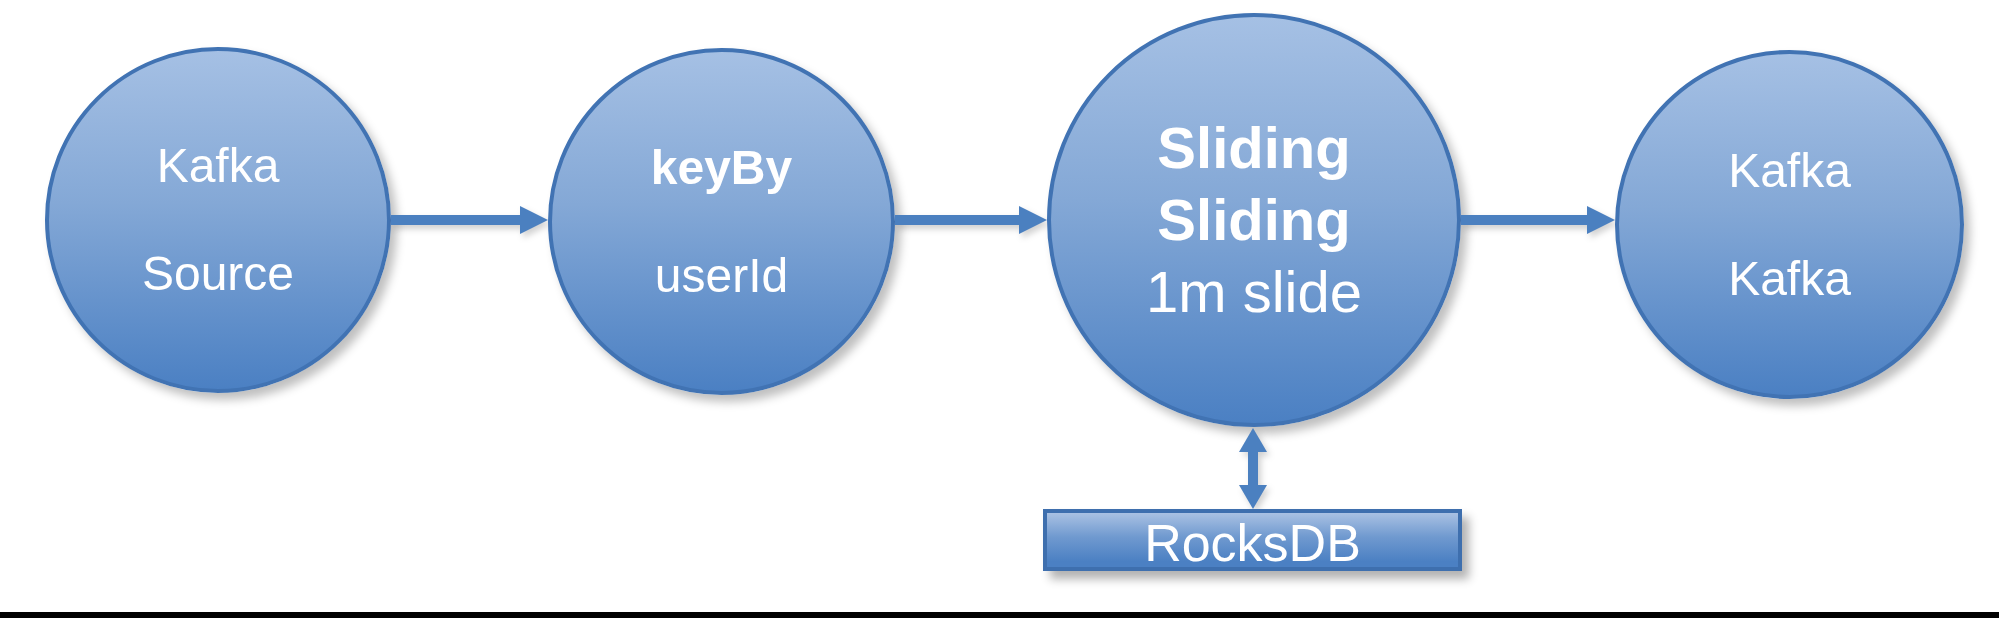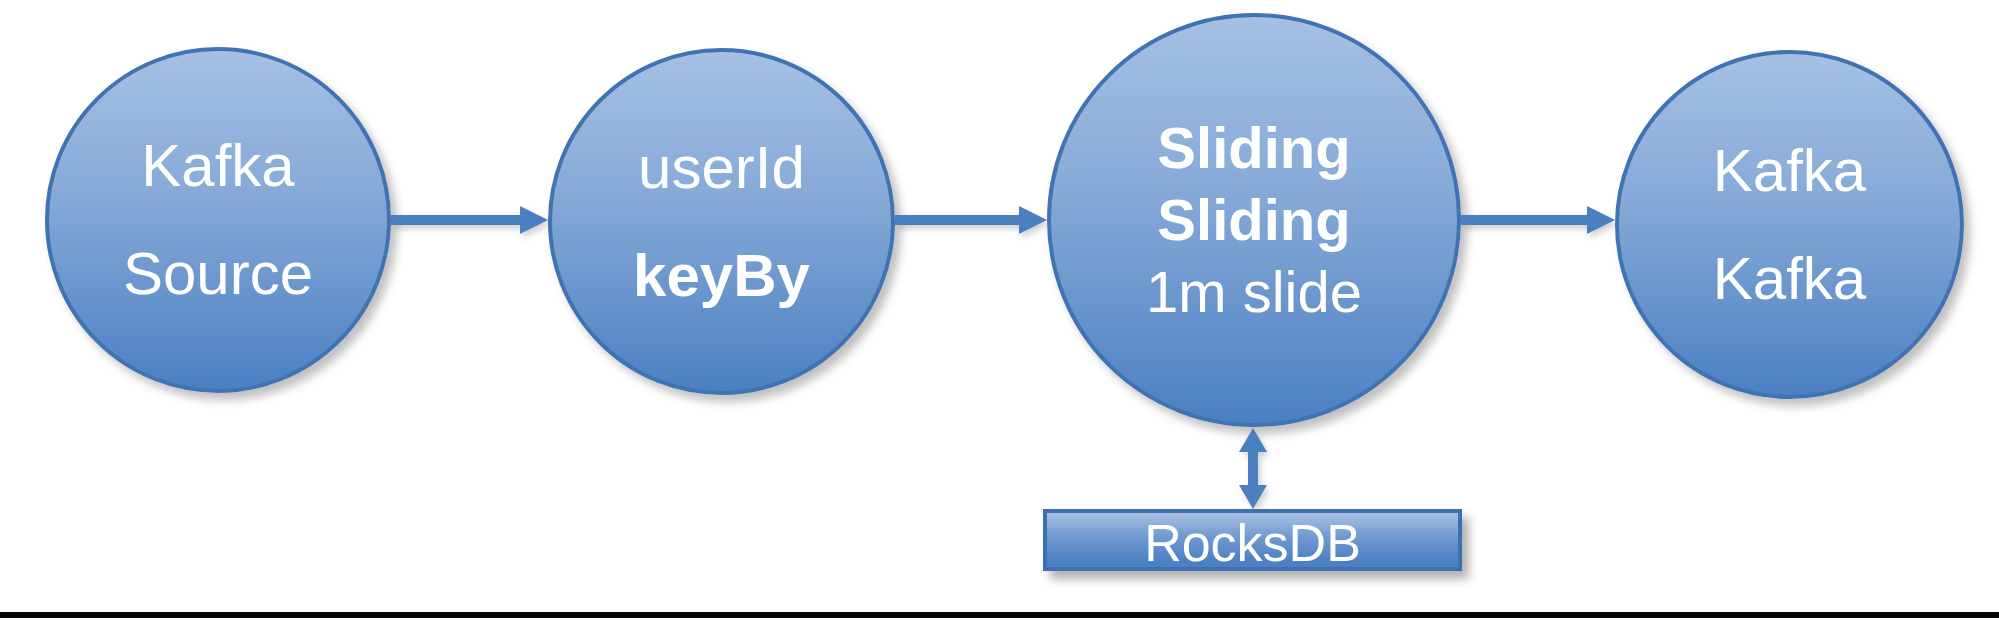--- a/index.html
+++ b/index.html
@@ -18,21 +18,21 @@
     border: 4px solid #4173b3;
     background: linear-gradient(180deg, #a5c0e4 0%, #84a8d6 45%, #4b80c3 100%);
     box-shadow: 6px 7px 10px rgba(0,0,0,0.25);
     display: flex;
     flex-direction: column;
     justify-content: center;
     color: #ffffff;
     text-align: center;
   }
   .node .line { white-space: nowrap; }
-  .small { font-size: 60px; line-height: 80px; gap: 28px; }
+  .small { font-size: 48px; line-height: 80px; gap: 28px; }
   .large { font-size: 58px; line-height: 72px; }
   .bold  { font-weight: bold; }
   .arrow { position: absolute; filter: drop-shadow(3px 4px 3px rgba(0,0,0,0.18)); }
   .rocksdb {
     position: absolute;
     left: 1043px; top: 509px;
     width: 419px; height: 62px;
     box-sizing: border-box;
     border: 4px solid #3e6fae;
     background: linear-gradient(180deg, #a9c1e3 0%, #6f99cf 45%, #4b80c3 90%);
@@ -59,22 +59,22 @@
     <div class="line">Kafka</div>
     <div class="line">Source</div>
   </div>
 
   <svg class="arrow" style="left:391px; top:203px;" width="157" height="34" viewBox="0 0 157 34">
     <rect x="0" y="12" width="132" height="10" fill="#4b80c0"></rect>
     <polygon points="129,3 129,31 157,17" fill="#4b80c0"></polygon>
   </svg>
 
   <div class="node small" style="left:548px; top:48px; width:347px; height:347px;">
+    <div class="line bold">keyBy</div>
     <div class="line">userId</div>
-    <div class="line bold">keyBy</div>
   </div>
 
   <svg class="arrow" style="left:895px; top:203px;" width="152" height="34" viewBox="0 0 152 34">
     <rect x="0" y="12" width="127" height="10" fill="#4b80c0"></rect>
     <polygon points="124,3 124,31 152,17" fill="#4b80c0"></polygon>
   </svg>
 
   <div class="node large" style="left:1047px; top:13px; width:414px; height:414px;">
     <div class="line bold">Sliding</div>
     <div class="line bold">Sliding</div>

